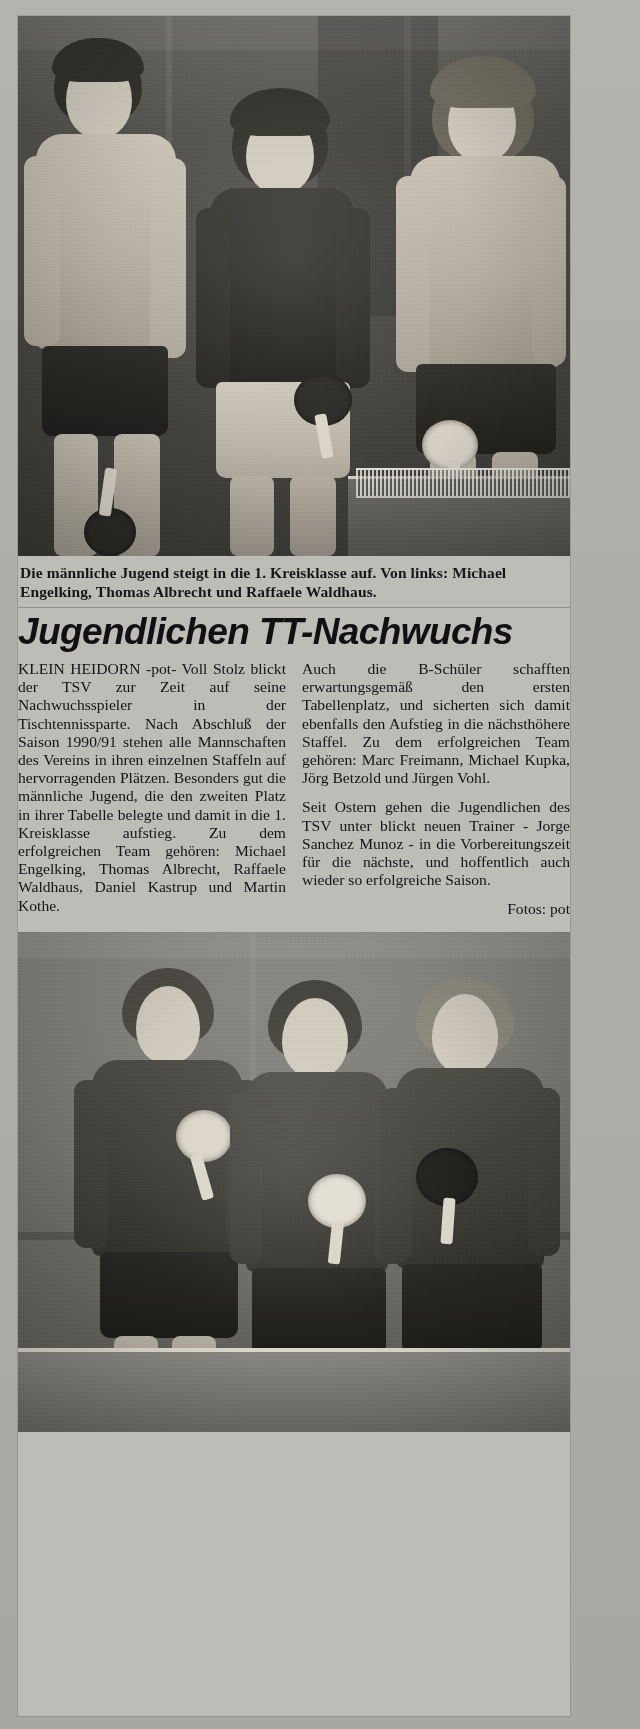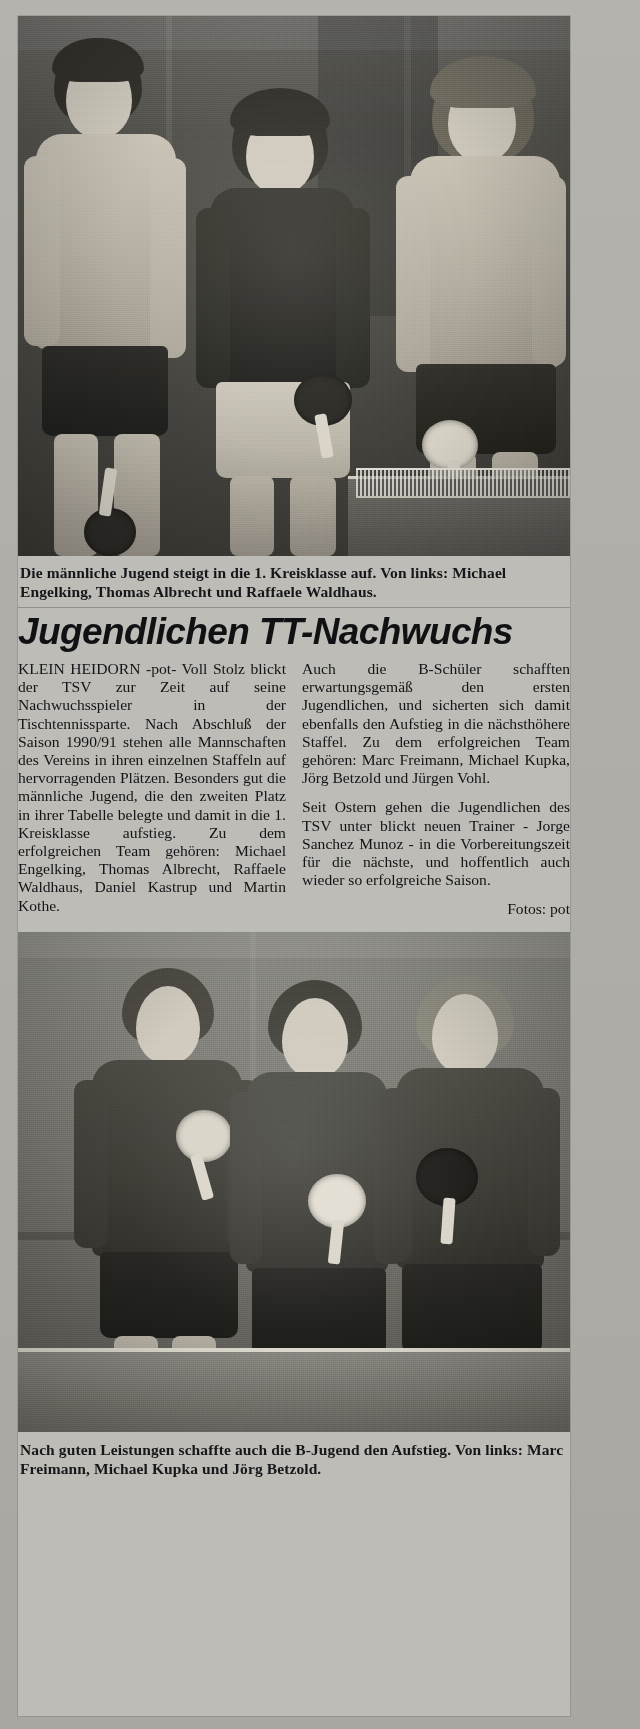--- a/index.html
+++ b/index.html
@@ -258,21 +258,21 @@
     <div class="caption">Die männliche Jugend steigt in die 1. Kreisklasse auf. Von links: Michael Engelking, Thomas Albrecht und Raffaele Waldhaus.</div>
     <div class="rule"></div>
 
     <div class="headline">Jugendlichen TT-Nachwuchs</div>
 
     <div class="columns">
       <div class="col">
         <p>KLEIN HEIDORN -pot- Voll Stolz blickt der TSV zur Zeit auf seine Nachwuchsspieler in der Tischtennissparte. Nach Abschluß der Saison 1990/91 stehen alle Mannschaften des Vereins in ihren einzelnen Staffeln auf hervorragenden Plätzen. Besonders gut die männliche Jugend, die den zweiten Platz in ihrer Tabelle belegte und damit in die 1. Kreisklasse aufstieg. Zu dem erfolgreichen Team gehören: Michael Engelking, Thomas Albrecht, Raffaele Waldhaus, Daniel Kastrup und Martin Kothe.</p>
       </div>
       <div class="col">
-        <p>Auch die B-Schüler schafften erwartungsgemäß den ersten Jugendlichen, und sicherten sich damit ebenfalls den Aufstieg in die nächsthöhere Staffel. Zu dem erfolgreichen Team gehören: Marc Freimann, Michael Kupka, Jörg Betzold und Jürgen Vohl.</p>
+        <p>Auch die B-Schüler schafften erwartungsgemäß den ersten Tabellenplatz, und sicherten sich damit ebenfalls den Aufstieg in die nächsthöhere Staffel. Zu dem erfolgreichen Team gehören: Marc Freimann, Michael Kupka, Jörg Betzold und Jürgen Vohl.</p>
         <p>Seit Ostern gehen die Jugendlichen des TSV unter blickt neuen Trainer - Jorge Sanchez Munoz - in die Vorbereitungszeit für die nächste, und hoffentlich auch wieder so erfolgreiche Saison.</p>
         <div class="credit">Fotos: pot</div>
       </div>
     </div>
 
     <div class="photo photo-bottom">
       <div class="scene bottom">
 
         <div class="wall-line" style="left:0;top:0;width:552px;height:26px;background:rgba(255,255,255,0.08);"></div>
         <div class="wall-line" style="left:0;top:300px;width:552px;height:8px;background:rgba(0,0,0,0.18);"></div>
@@ -317,16 +317,15 @@
           <div class="bat-handle" style="left:424px;top:266px;width:12px;height:46px;transform:rotate(4deg);"></div>
         </div>
 
         <div class="table-top" style="left:0;top:416px;width:552px;height:84px;background:linear-gradient(180deg,#8a8982 0%,#6f6e68 100%);border-top:4px solid #ddd9ce;"></div>
 
         <div class="grain"></div>
         <div class="vignette"></div>
       </div>
     </div>
 
-    <div class="caption caption-bottom">Nach guten Leistungen schaffte auch die B-Jugend den Aufstieg. Von links: Marc Freimann, Michael Kupka und Jörg Betzold.</div>
 
   </div>
 </div>
 
 </body></html>

